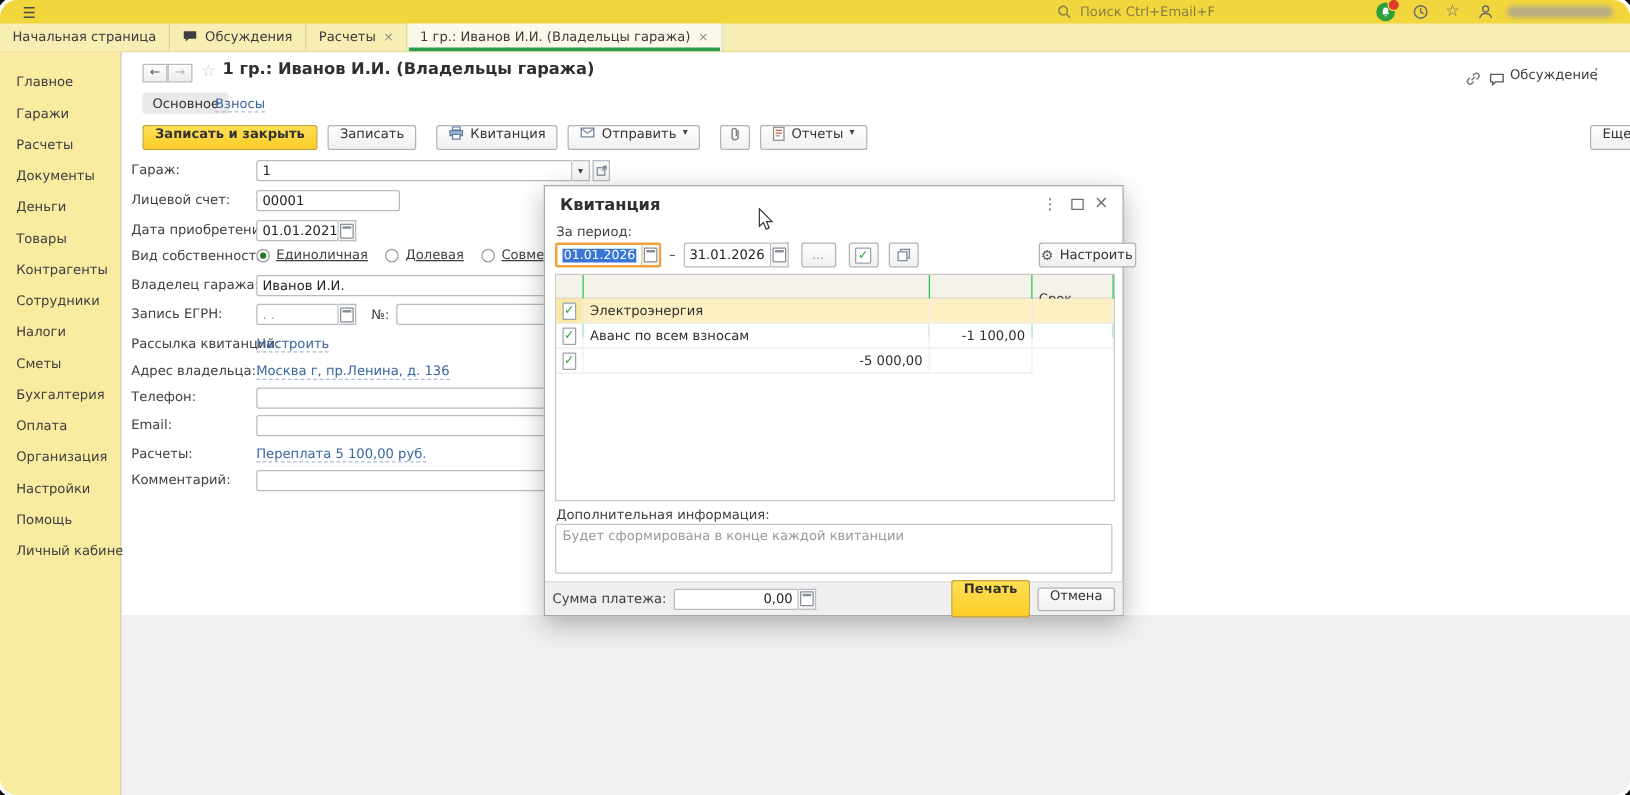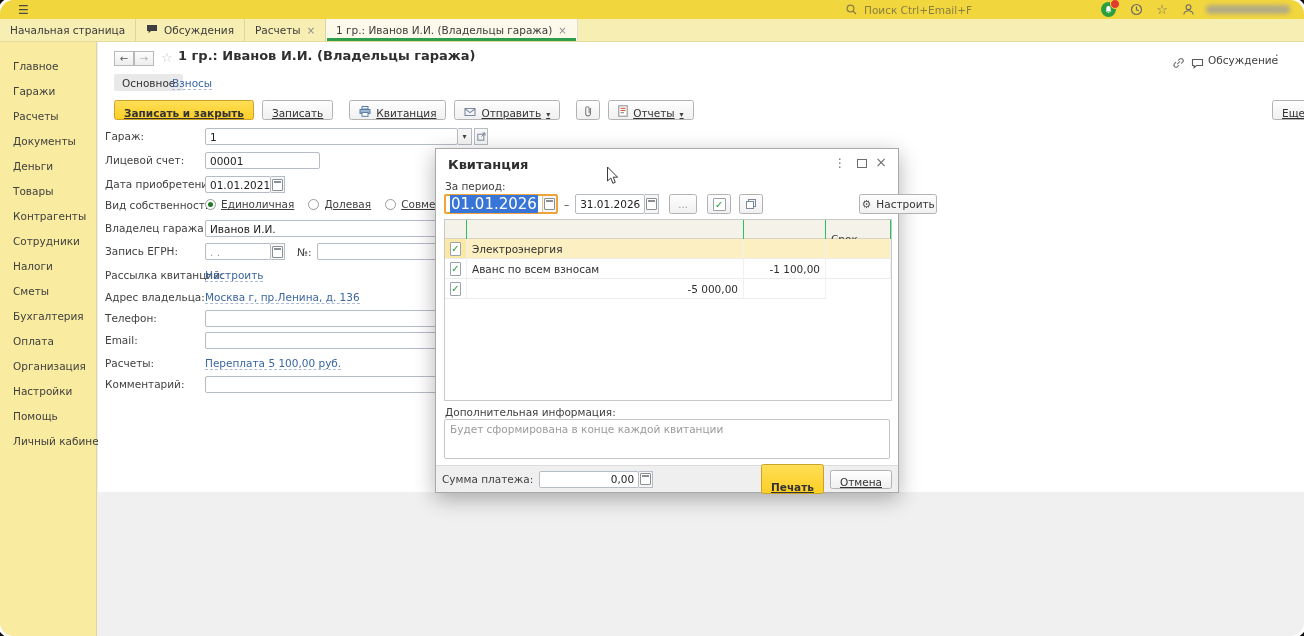--- a/index.html
+++ b/index.html
@@ -29,42 +29,42 @@
   #sidebar{position:absolute;left:0;top:42px;bottom:0;width:97px;background:#f9eb9f;border-right:1px solid #ddd3a2;box-sizing:border-box;}
   .side-item{height:25px;line-height:25px;padding-left:13px;font-size:10.5px;color:#3f3f3f;white-space:nowrap;cursor:default;}
   #sidebar .pad{height:12px;}
   
   #form-area{position:absolute;left:98px;top:42px;width:1206px;height:450px;background:#ffffff;}
   .navbtn{width:20px;height:15px;border:1px solid #b9b9b9;background:linear-gradient(#fdfdfd,#ededed);
     display:inline-flex;align-items:center;justify-content:center;font-size:10px;color:#555;box-sizing:border-box;}
   #form-title{font-size:13px;font-weight:600;color:#2f2f2f;white-space:nowrap;}
   .chip{background:#e9e9e9;border-radius:2px;height:17px;display:inline-flex;align-items:center;padding:0 8px;font-size:10.5px;color:#333;}
   .dlink{color:#3a66a0;font-size:10.5px;border-bottom:1px dashed #a9bcd6;white-space:nowrap;cursor:pointer;}
-  .btn{display:inline-flex;align-items:flex-end;gap:5px;height:20px;padding:0 9px;font-size:10.5px;color:#333;
-    background:linear-gradient(#fefefe,#f0f0f0);border:1px solid #b3b3b3;border-radius:2.5px;box-sizing:border-box;white-space:nowrap;text-decoration:underline;}
+  .btn{display:inline-flex;align-items:flex-start;gap:5px;height:20px;padding:0 9px;font-size:10.5px;color:#333;
+    background:linear-gradient(#fefefe,#f0f0f0);border:1px solid #b3b3b3;border-radius:2.5px;box-sizing:border-box;white-space:nowrap;}
   .btn.yellow{background:linear-gradient(#ffdf55,#fcce27);border-color:#c9a227;font-weight:700;}
   .caret{font-size:8px;color:#444;}
   .lbl{font-size:10.5px;color:#3f3f3f;white-space:nowrap;}
   .input{background:#fff;border:1px solid #b6bcc3;border-radius:2px;height:17px;font-size:10.5px;color:#222;
     display:flex;align-items:center;padding:0 4px;box-sizing:border-box;}
   .sidebtn{width:14px;height:17px;border:1px solid #b6bcc3;border-left:none;background:#f6f6f6;
     display:flex;align-items:center;justify-content:center;box-sizing:border-box;}
   .cal{width:9px;height:10px;border:1px solid #8a8f96;border-radius:1px;position:relative;background:#fff;}
   .cal::before{content:"";position:absolute;top:1px;left:1px;right:1px;height:2px;background:#8a8f96;}
   .radio{width:11px;height:11px;border:1px solid #9a9a9a;border-radius:50%;background:#fff;box-sizing:border-box;position:relative;}
   .radio.sel::after{content:"";position:absolute;left:2px;top:2px;width:5px;height:5px;border-radius:50%;background:#227a22;}
   .rlbl{font-size:10.5px;color:#3f3f3f;margin:0 14px 0 5px;text-decoration:underline;}
   
   #dialog{position:absolute;left:435px;top:148px;width:464px;height:345px;background:#fff;
     border:1px solid #a9a9a9;box-shadow:0 6px 20px rgba(0,0,0,.30);box-sizing:border-box;z-index:10;}
   #dlg-title{font-size:13px;font-weight:700;color:#2f2f2f;}
   .dlg-ico{color:#6d6d6d;}
   .boxico{width:8px;height:7px;border:1px solid #6d6d6d;display:inline-block;}
   #date-from{border:2px solid #efa33c;border-radius:2px;display:flex;height:20px;box-sizing:border-box;background:#fff;}
-  #date-from .txt{display:flex;align-items:center;padding:0 4px;font-size:15px;}
+  #date-from .txt{display:flex;align-items:center;padding:0 4px;font-size:10px;}
   #date-from .sel{background:#3875d6;color:#fff;padding:0 1px;}
   #date-to{display:flex;height:20px;box-sizing:border-box;}
   .minibtn{height:20px;display:inline-flex;align-items:center;justify-content:center;
     background:linear-gradient(#fefefe,#f0f0f0);border:1px solid #b3b3b3;border-radius:2.5px;box-sizing:border-box;}
   .chkbox{width:12px;height:12px;border:1px solid #9aa3ad;background:#fff;border-radius:1px;
     display:inline-flex;align-items:center;justify-content:center;font-size:10px;font-weight:700;color:#21a038;}
   #dtable{position:absolute;left:8px;top:70px;width:448px;height:182px;border:1px solid #c9c9c9;box-sizing:border-box;background:#fff;}
   .trow{display:grid;grid-template-columns:22px 277px 82px 65px;height:20px;align-items:center;font-size:10.5px;color:#2e2e2e;}
   #thead{height:18px;background:#f5f2e9;border-bottom:1px solid #d8d4c6;color:#3c3c3c;}
   #thead>div{border-right:1px solid #22c55e;height:100%;display:flex;align-items:center;padding:13px 5px;box-sizing:border-box;}

